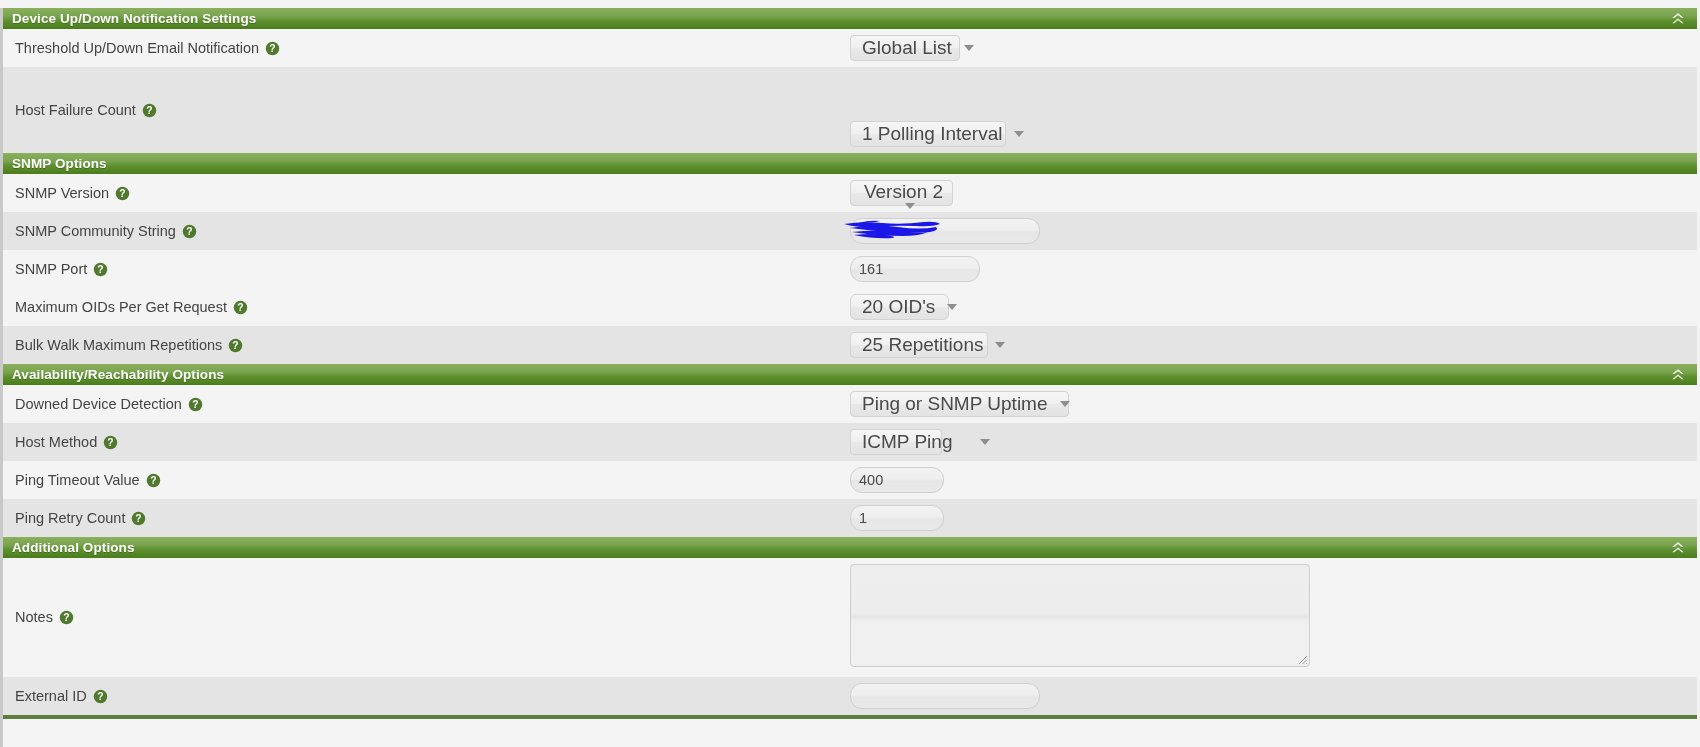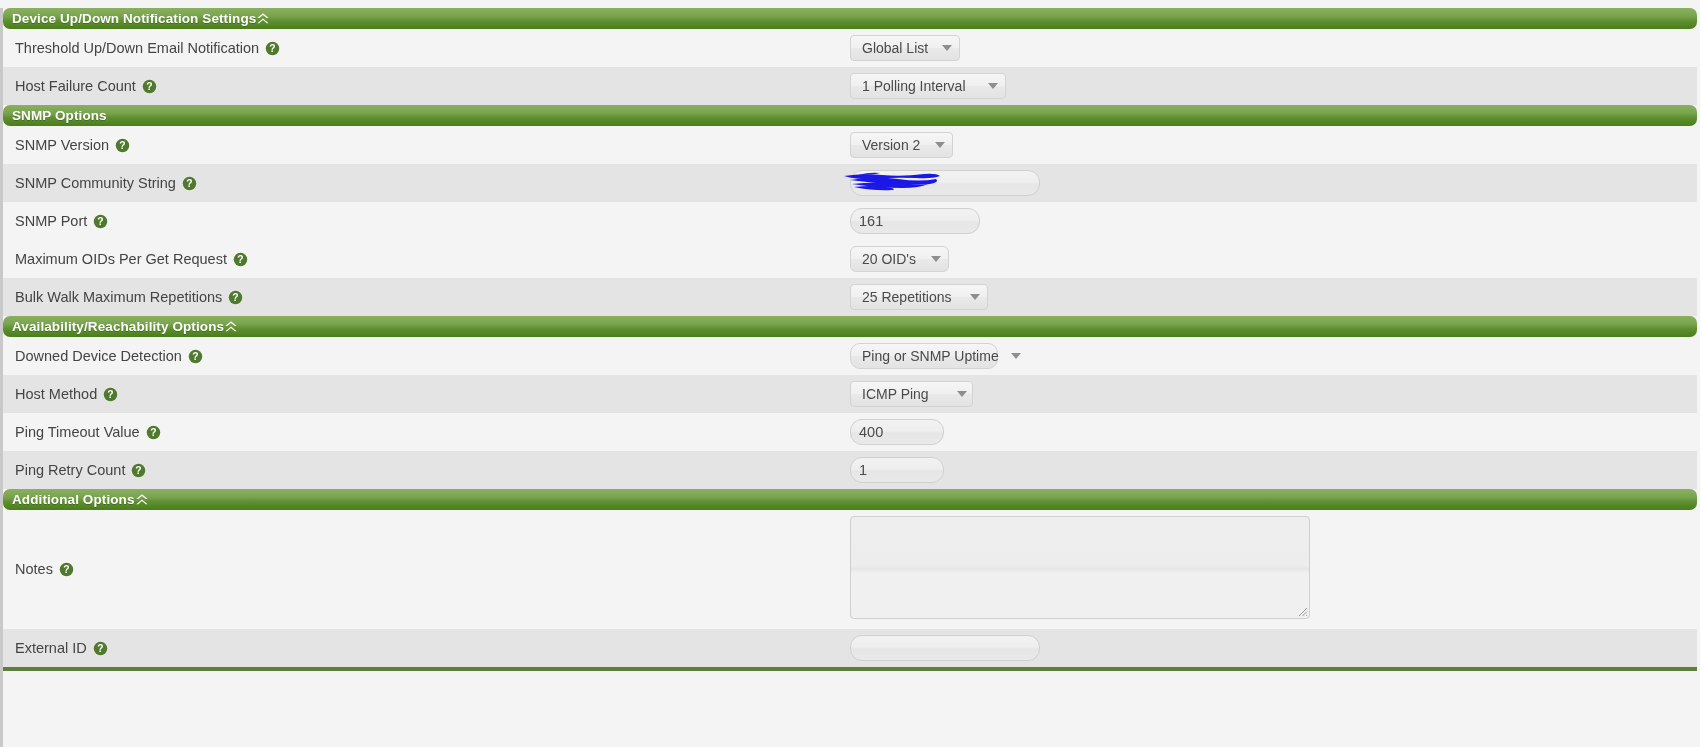--- a/index.html
+++ b/index.html
@@ -43,24 +43,23 @@
   
   .section-header td {
     padding: 0;
   }
   .section-bar {
     position: relative;
     height: 21px;
     background: linear-gradient(to bottom, #8bb05e 0%, #79a44f 38%, #5d8f2e 62%, #4b7d1c 100%);
     display: flex;
     align-items: center;
-    justify-content: flex-start;
+    justify-content: space-between;
     padding: 0 12px 0 9px;
     box-sizing: border-box;
-    border-radius: 7px;
   }
   .section-title {
     color: #ffffff;
     font-size: 13.5px;
     font-weight: bold;
     letter-spacing: 0.1px;
     line-height: 21px;
     white-space: nowrap;
     text-shadow: 0 1px 0 rgba(0,0,0,0.22);
   }
@@ -109,21 +108,21 @@
   .ui-select {
     display: inline-flex;
     align-items: center;
     justify-content: space-between;
     height: 26px;
     padding: 0 7px 1px 11px;
     border: 1px solid #d3d3d3;
     border-radius: 4px;
     background: linear-gradient(to bottom, #f6f6f6 0%, #f0f0f0 48%, #e9e9e9 52%, #e3e3e3 100%);
     color: #4a4a4a;
-    font-size: 14px;
+    font-size: 19px;
     box-sizing: border-box;
     white-space: nowrap;
     cursor: default;
   }
   .ui-select .caret {
     margin-left: 12px;
     width: 0;
     height: 0;
     border-left: 5px solid transparent;
     border-right: 5px solid transparent;
@@ -228,21 +227,21 @@
               <div class="label-inner">
                 <span>Host Failure Count</span>
                 <span class="help-icon">
                   <svg viewBox="0 0 16 16" width="15" height="15" aria-hidden="true">
                     <circle cx="8" cy="8" r="7.2" fill="#4f7a2e"></circle>
                     <text x="8" y="12" text-anchor="middle" font-family="Liberation Sans, sans-serif" font-size="11" font-weight="bold" fill="#ffffff">?</text>
                   </svg>
                 </span>
               </div>
             </td>
-            <td class="field-cell" style="padding: 6px 0px;"><div class="ui-select" style="width: 156px;">
+            <td class="field-cell" style="padding: 6px 0px;"><div class="ui-select" style="width: 156px; margin-top: 48px;">
                 <span>1 Polling Interval</span>
                 <span class="caret"></span>
               </div></td>
           </tr>
           <tr class="section-header">
             <td colspan="2">
               <div class="section-bar">
                 <span class="section-title">SNMP Options</span>
                 <span class="collapse-slot"></span>
               </div>
@@ -253,21 +252,21 @@
               <div class="label-inner">
                 <span>SNMP Version</span>
                 <span class="help-icon">
                   <svg viewBox="0 0 16 16" width="15" height="15" aria-hidden="true">
                     <circle cx="8" cy="8" r="7.2" fill="#4f7a2e"></circle>
                     <text x="8" y="12" text-anchor="middle" font-family="Liberation Sans, sans-serif" font-size="11" font-weight="bold" fill="#ffffff">?</text>
                   </svg>
                 </span>
               </div>
             </td>
-            <td class="field-cell" style="padding: 6px 0px;"><div class="ui-select" style="width: 103px;">
+            <td class="field-cell" style="padding: 6px 0px;"><div class="ui-select" style="width: 103px; flex-direction: column;">
                 <span>Version 2</span>
                 <span class="caret"></span>
               </div></td>
           </tr>
           <tr class="row-even">
             <td class="label-cell">
               <div class="label-inner">
                 <span>SNMP Community String</span>
                 <span class="help-icon">
                   <svg viewBox="0 0 16 16" width="15" height="15" aria-hidden="true">
@@ -353,38 +352,38 @@
               <div class="label-inner">
                 <span>Downed Device Detection</span>
                 <span class="help-icon">
                   <svg viewBox="0 0 16 16" width="15" height="15" aria-hidden="true">
                     <circle cx="8" cy="8" r="7.2" fill="#4f7a2e"></circle>
                     <text x="8" y="12" text-anchor="middle" font-family="Liberation Sans, sans-serif" font-size="11" font-weight="bold" fill="#ffffff">?</text>
                   </svg>
                 </span>
               </div>
             </td>
-            <td class="field-cell" style="padding: 6px 0px;"><div class="ui-select" style="width: 148px; border-radius: 10px;">
+            <td class="field-cell" style="padding: 6px 0px;"><div class="ui-select" style="width: 219px;">
                 <span>Ping or SNMP Uptime</span>
                 <span class="caret"></span>
               </div></td>
           </tr>
           <tr class="row-even">
             <td class="label-cell">
               <div class="label-inner">
                 <span>Host Method</span>
                 <span class="help-icon">
                   <svg viewBox="0 0 16 16" width="15" height="15" aria-hidden="true">
                     <circle cx="8" cy="8" r="7.2" fill="#4f7a2e"></circle>
                     <text x="8" y="12" text-anchor="middle" font-family="Liberation Sans, sans-serif" font-size="11" font-weight="bold" fill="#ffffff">?</text>
                   </svg>
                 </span>
               </div>
             </td>
-            <td class="field-cell" style="padding: 6px 0px;"><div class="ui-select" style="width: 123px; gap: 16px;">
+            <td class="field-cell" style="padding: 6px 0px;"><div class="ui-select" style="width: 92px; gap: 16px;">
                 <span>ICMP Ping</span>
                 <span class="caret"></span>
               </div></td>
           </tr>
           <tr class="row-odd">
             <td class="label-cell">
               <div class="label-inner">
                 <span>Ping Timeout Value</span>
                 <span class="help-icon">
                   <svg viewBox="0 0 16 16" width="15" height="15" aria-hidden="true">

